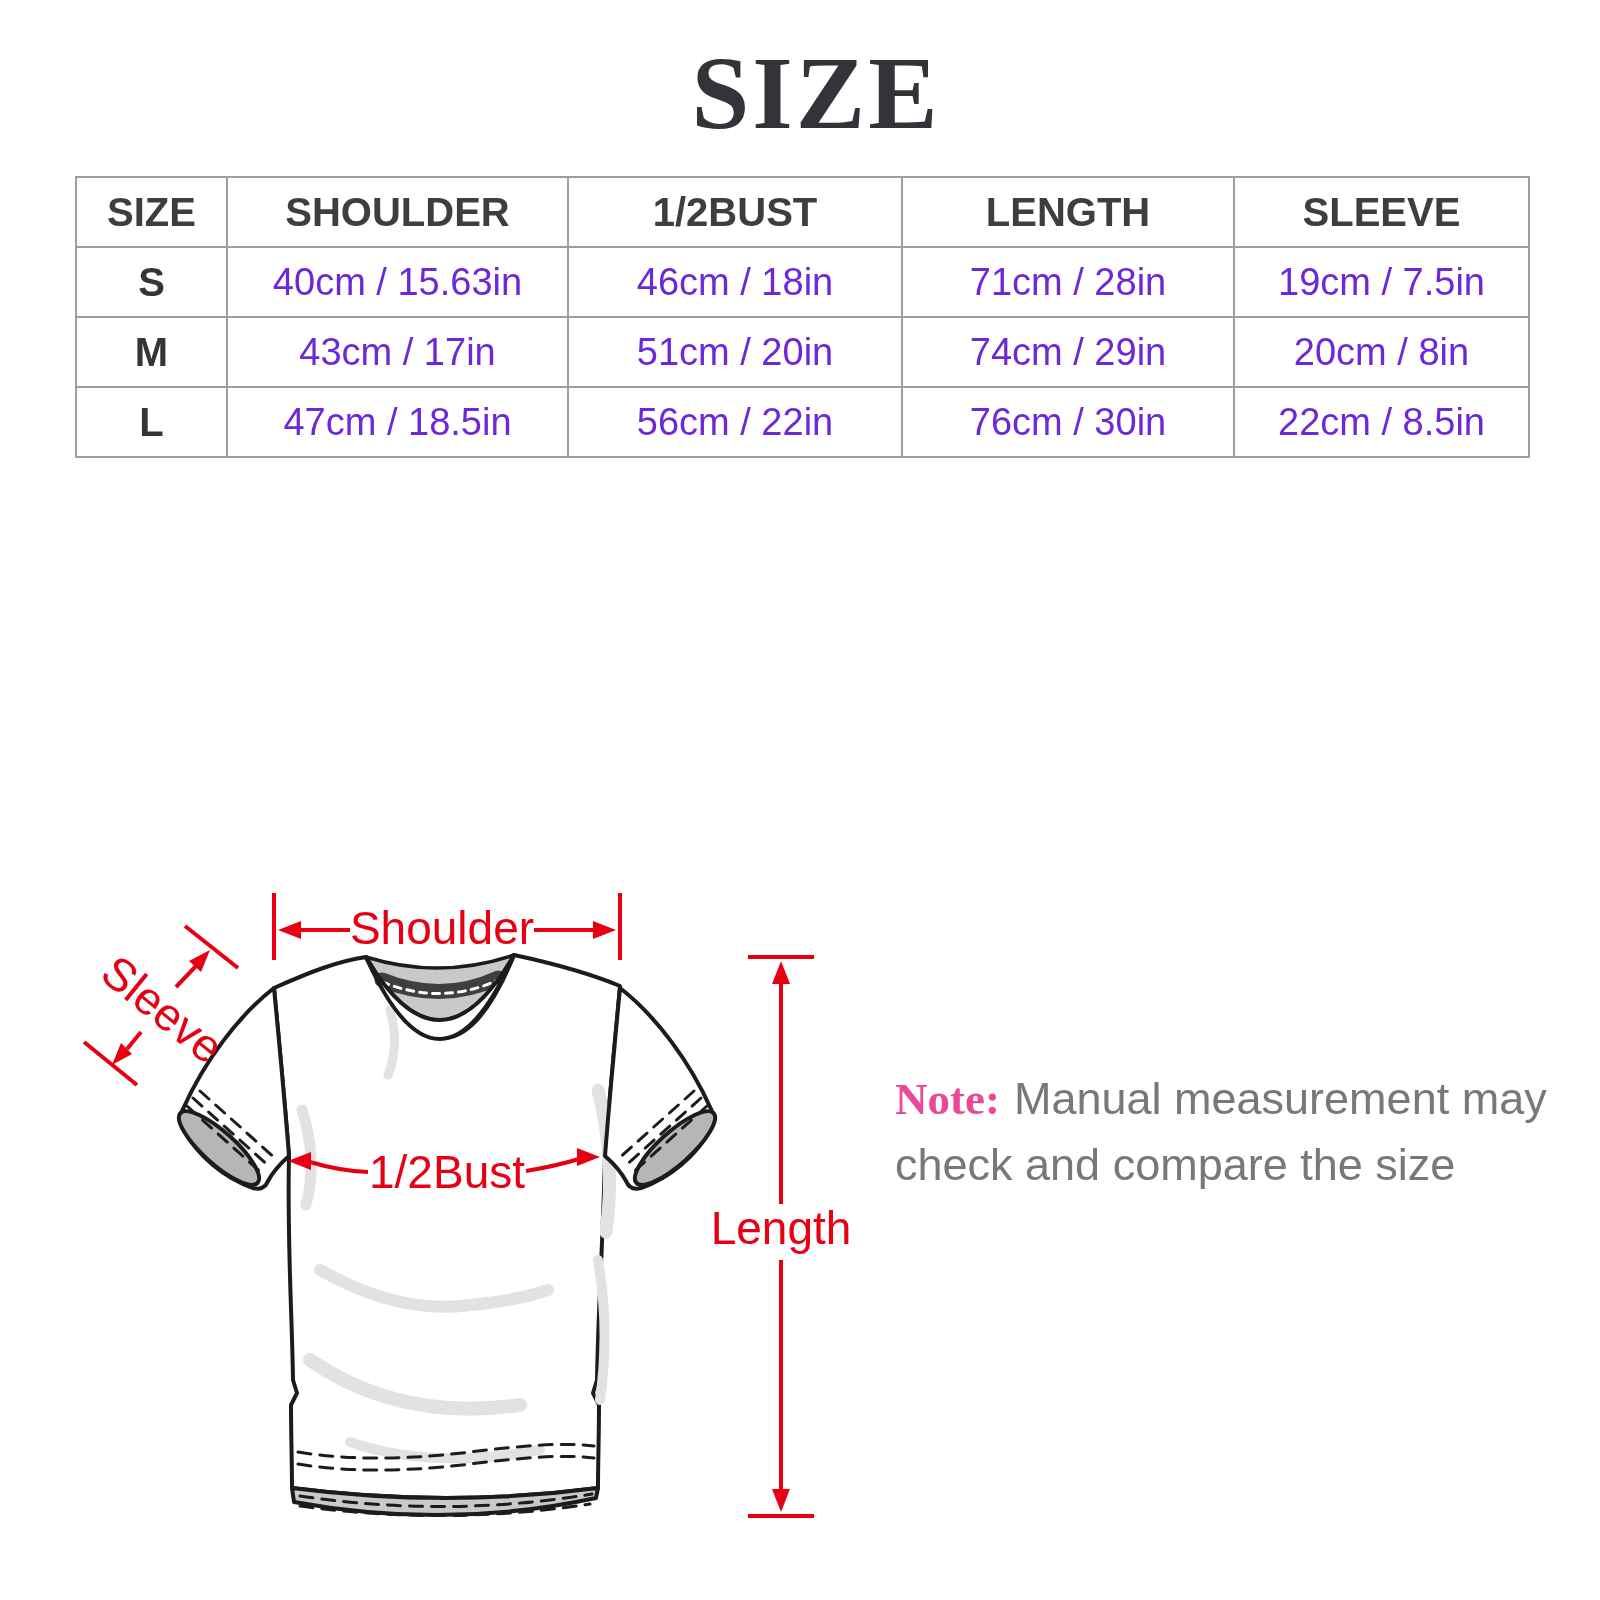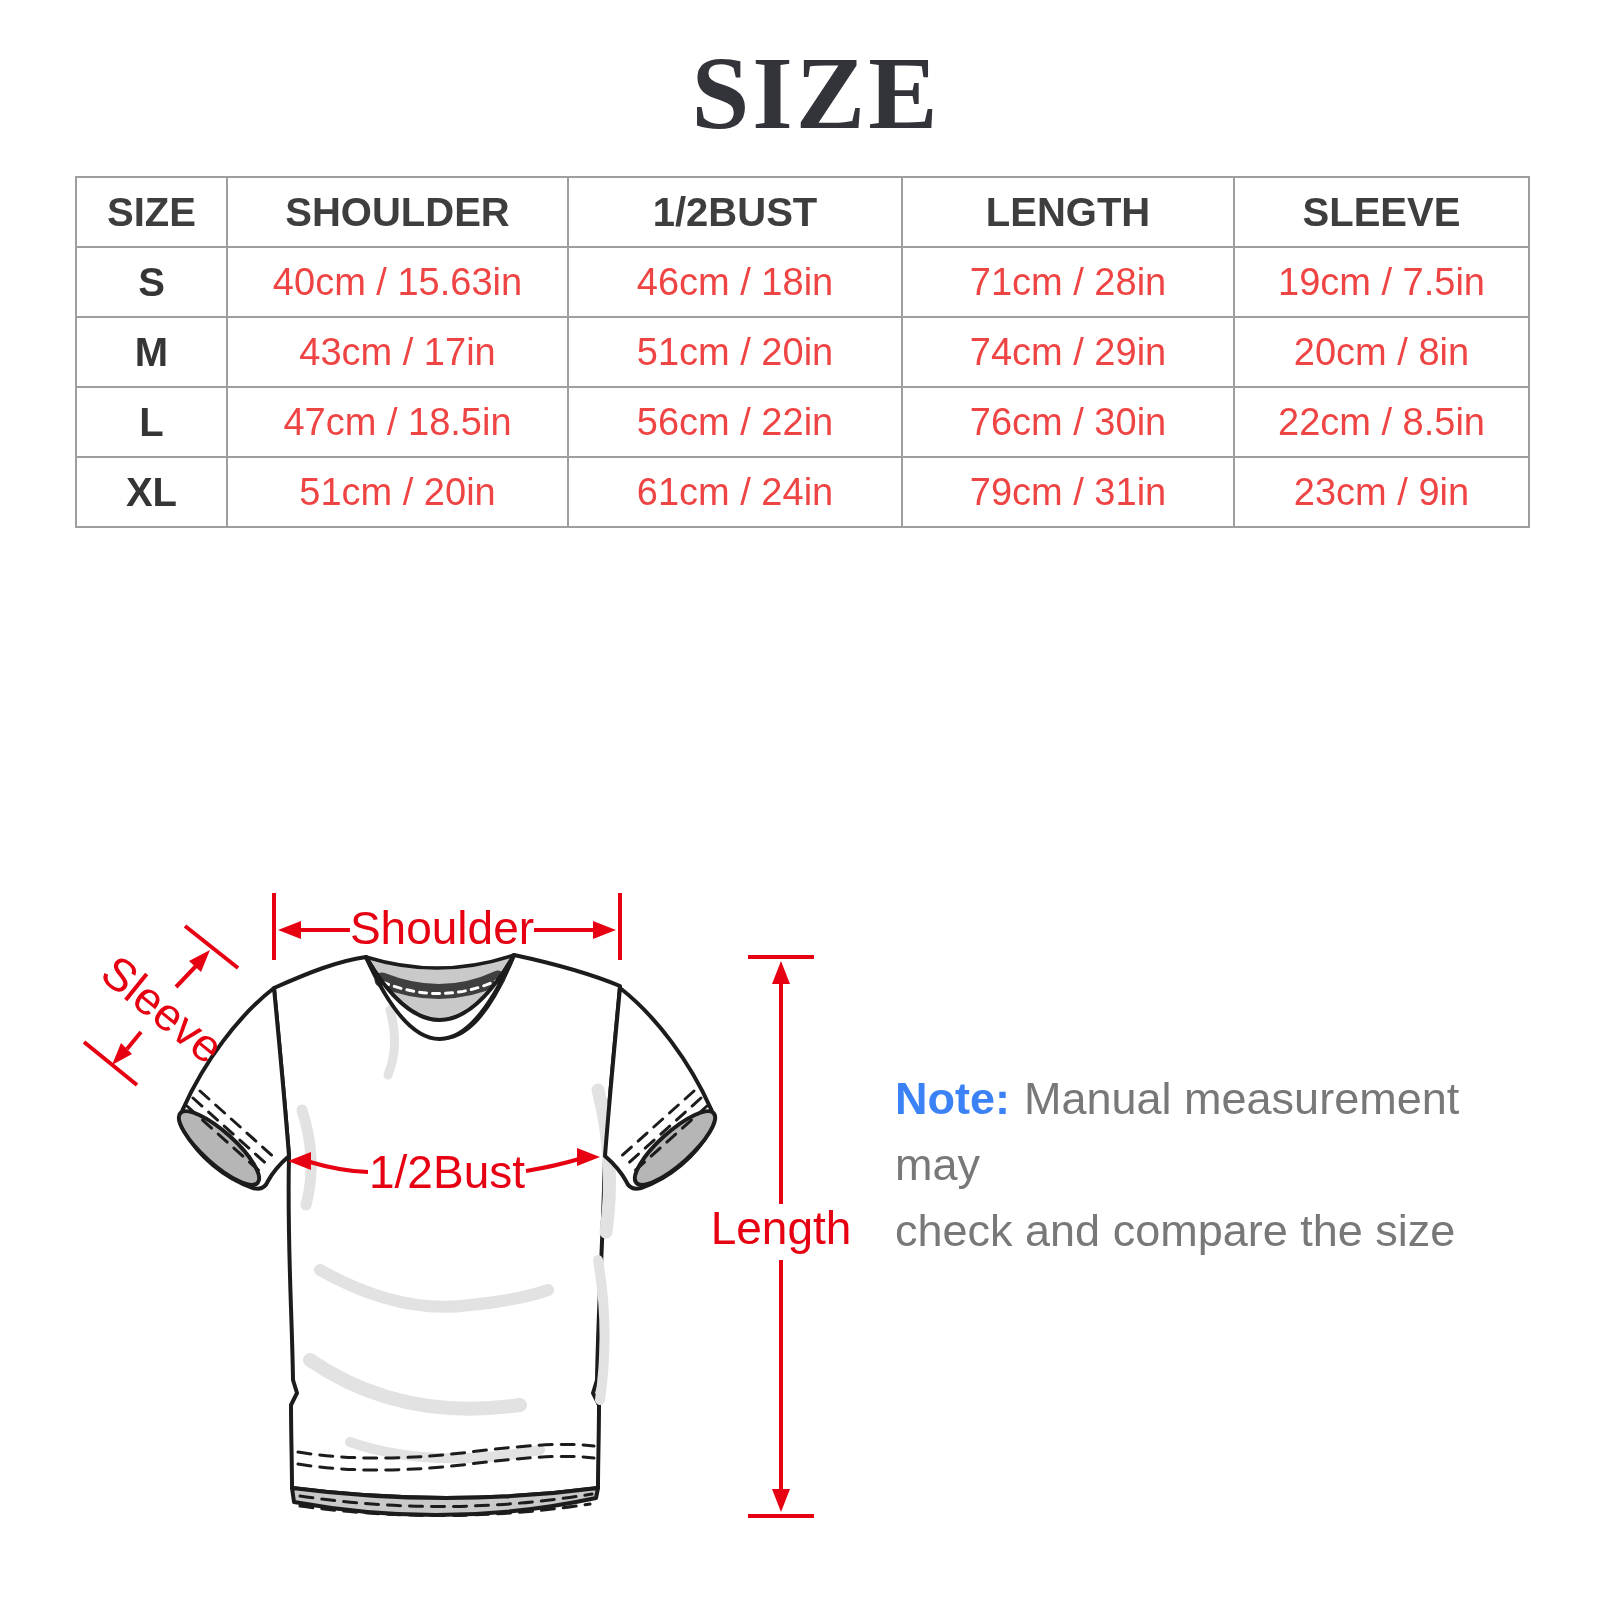--- a/index.html
+++ b/index.html
@@ -16,30 +16,30 @@
   table.size-table{
     position:absolute;left:75px;top:176px;width:1453px;
     border-collapse:collapse;table-layout:fixed;
   }
   .size-table td, .size-table th{
     border:2px solid #9e9e9e;text-align:center;vertical-align:middle;
     height:68px;padding:0;overflow:hidden;white-space:nowrap;
   }
   .size-table th{font-size:40px;font-weight:bold;color:#3e3e3e;}
   .size-table td.size-label{font-size:40px;font-weight:bold;color:#353535;}
-  .size-table td.val{font-size:38px;font-weight:normal;color:#ef4444;}
+  .size-table td.val{font-size:38px;font-weight:normal;color:#6d28d9;}
   .diagram-svg{position:absolute;left:0;top:860px;width:1600px;height:700px;}
   .diagram-svg text{
     font-family:"Liberation Sans", sans-serif;font-size:46px;fill:#e60012;
   }
   .note{
     position:absolute;left:895px;top:1066px;width:660px;
     font-size:45px;line-height:66px;color:#787878;
   }
-  .note .note-prefix{font-weight:bold;color:#3b82f6;margin-right:14px;}
+  .note .note-prefix{font-weight:bold;color:#ec4899;margin-right:14px;font-family:Liberation Serif, serif;}
 </style>
 </head>
 <body>
 
 <div class="canvas">
 
   <div class="page-title">SIZE</div>
 
   <table class="size-table">
     <colgroup>
@@ -70,27 +70,20 @@
       <td class="val">51cm / 20in</td>
       <td class="val">74cm / 29in</td>
       <td class="val">20cm / 8in</td>
     </tr>
     <tr>
       <td class="size-label">L</td>
       <td class="val">47cm / 18.5in</td>
       <td class="val">56cm / 22in</td>
       <td class="val">76cm / 30in</td>
       <td class="val">22cm / 8.5in</td>
-    </tr>
-    <tr>
-      <td class="size-label">XL</td>
-      <td class="val">51cm / 20in</td>
-      <td class="val">61cm / 24in</td>
-      <td class="val">79cm / 31in</td>
-      <td class="val">23cm / 9in</td>
     </tr>
   </tbody>
     </table>
 
   <svg class="diagram-svg" viewBox="0 0 1600 700" xmlns="http://www.w3.org/2000/svg">
 
     <g stroke-linejoin="round" stroke-linecap="round">
 
       <path d="M274,128 C310,112 338,101 366,97 Q447,260 514,95 C542,101 584,111 620,126
            C616,170 610,232 605,296 C603,380 598,452 597,520 L593,533 L599,545

